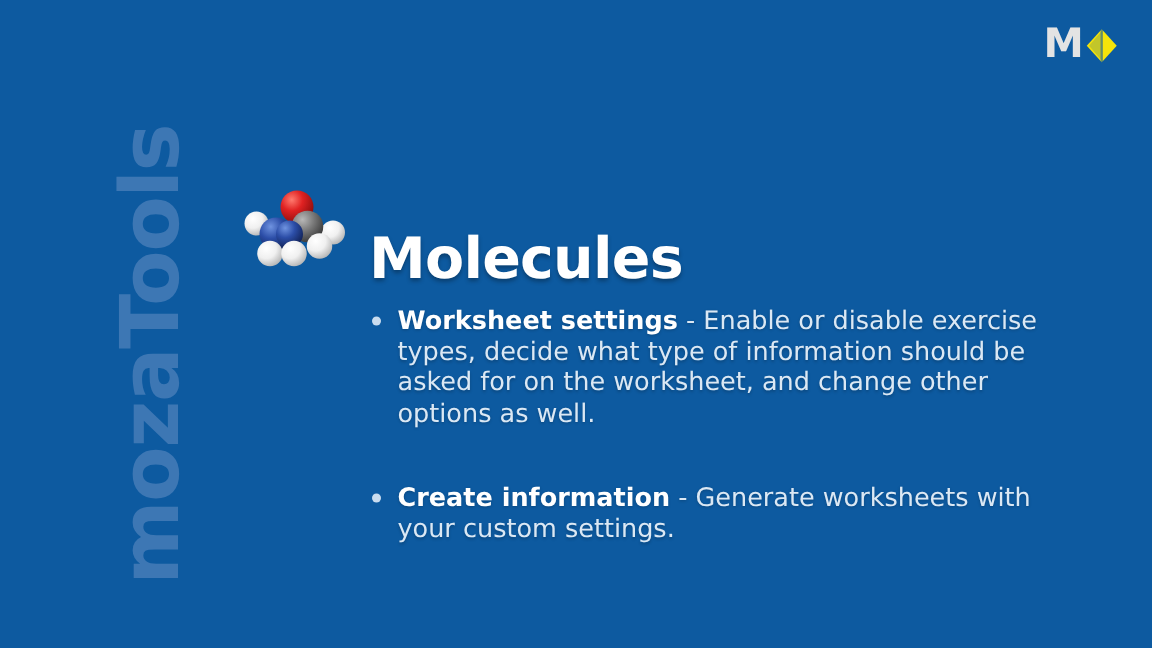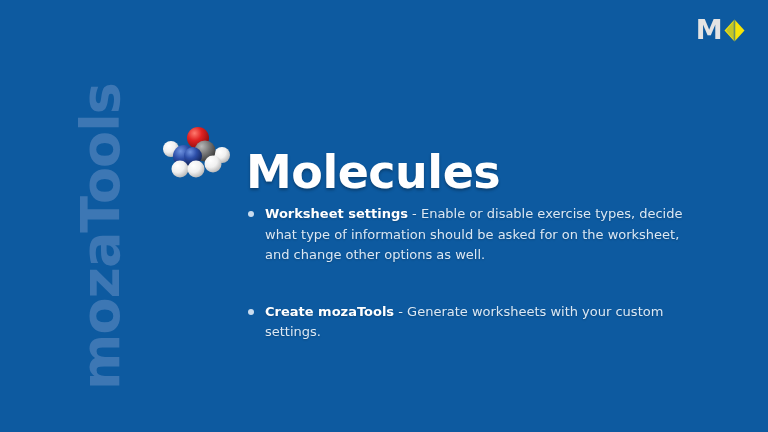--- a/index.html
+++ b/index.html
@@ -88,21 +88,21 @@
     align-items: center;
   }
   #molecule-icon {
     width: 72px;
     height: 56px;
     flex: 0 0 auto;
     margin-right: 14px;
   }
   #page-title {
     font-family: "DejaVu Sans", sans-serif;
-    font-size: 46px;
+    font-size: 38px;
     font-weight: bold;
     color: #ffffff;
     letter-spacing: -0.5px;
     text-shadow: 0 2px 3px rgba(0,0,0,0.30);
     line-height: 44px;
     white-space: nowrap;
     margin-top: 44px;
   }
 
   
@@ -110,21 +110,21 @@
     position: absolute;
     left: 246px;
     top: 168px;
     width: 452px;
   }
   .feature-item {
     position: relative;
     padding-left: 19px;
     margin-bottom: 16px;
     font-family: "DejaVu Sans", sans-serif;
-    font-size: 13px;
+    font-size: 17px;
     line-height: 20.5px;
     color: #dce9f5;
     text-shadow: 0 1px 2px rgba(0,0,0,0.22);
     margin-top: 36px;
   }
   .feature-item:last-child { margin-bottom: 0; }
   .feature-item .bullet {
     position: absolute;
     left: 2px;
     top: 7px;
@@ -205,18 +205,18 @@
     <span id="page-title">Molecules</span>
   </div>
 
   <div id="feature-list">
 
     <p class="feature-item">
       <span class="bullet"></span><span class="lead">Worksheet settings</span><span class="rest"> - Enable or disable exercise types, decide what type of information should be asked for on the worksheet, and change other options as well.</span>
     </p>
 
     <p class="feature-item">
-      <span class="bullet"></span><span class="lead">Create mozaTools</span><span class="rest"> - Generate worksheets with your custom settings.</span>
+      <span class="bullet"></span><span class="lead">Create information</span><span class="rest"> - Generate worksheets with your custom settings.</span>
     </p>
 
   </div>
 
 </div>
 
 </body></html>

